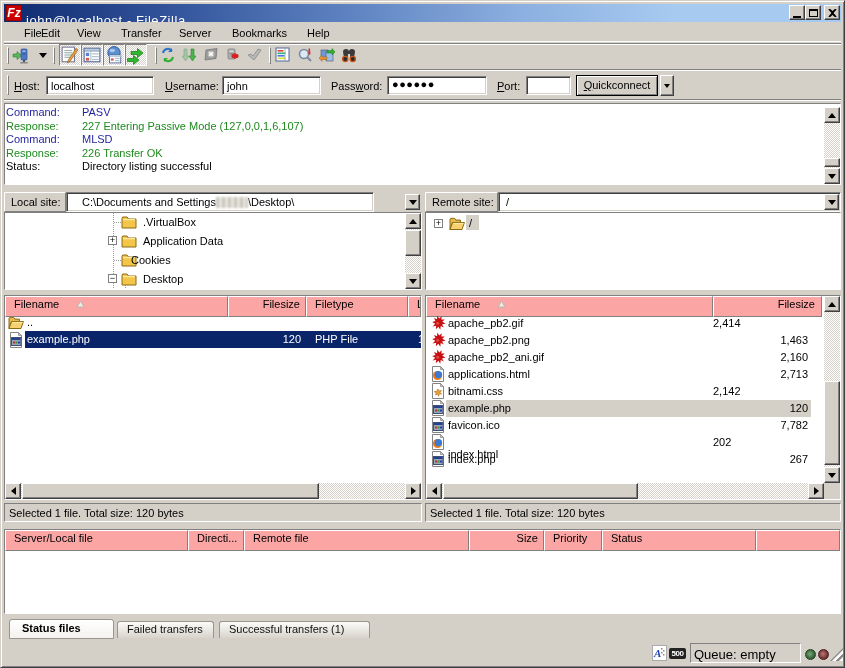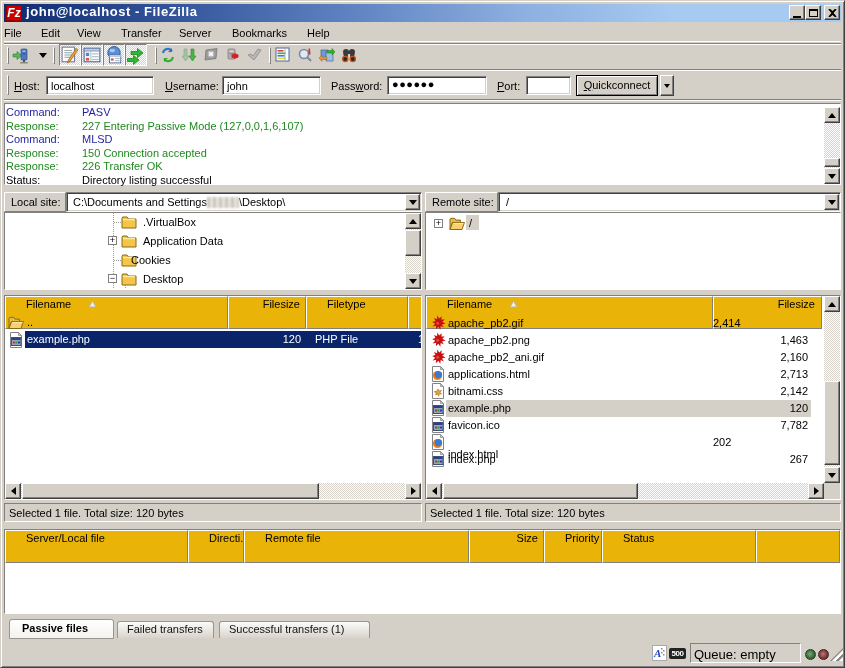--- a/index.html
+++ b/index.html
@@ -1,20 +1,20 @@
 <!DOCTYPE html>
 <html><head><meta charset="utf-8"><style>
 *{margin:0;padding:0;box-sizing:border-box}
 html,body{width:845px;height:668px;overflow:hidden}
 body{font-family:"Liberation Sans",sans-serif;font-size:11px;color:#000;background:#d4d0c8;position:relative}
 .abs{position:absolute}
 .sunk{border:1px solid;border-color:#808080 #fff #fff #808080}
 .sunk2{border:1px solid;border-color:#808080 #fff #fff #808080;box-shadow:inset 1px 1px 0 #404040,inset -1px -1px 0 #d4d0c8}
 .rais2{border:1px solid;border-color:#fff #404040 #404040 #fff;box-shadow:inset -1px -1px 0 #808080,inset 1px 1px 0 #d4d0c8}
-.hcell{position:absolute;top:0;height:33px;background:#eab308;border:1px solid;border-color:#fff #808080 #808080 #fff;line-height:15px;padding-left:20px;overflow:hidden;white-space:nowrap}
+.hcell{position:absolute;top:0;height:21px;background:#fca5a5;border:1px solid;border-color:#fff #808080 #808080 #fff;line-height:15px;padding-left:8px;overflow:hidden;white-space:nowrap}
 .dith{background-image:conic-gradient(#fff 25%,#d6d2ca 0 50%,#fff 0 75%,#d6d2ca 0);background-size:2px 2px}
 .sbtn{position:absolute;background:#d4d0c8;border:1px solid;border-color:#fff #404040 #404040 #fff;box-shadow:inset -1px -1px 0 #808080,inset 1px 1px 0 #d4d0c8;display:flex;align-items:center;justify-content:center}
 .tU{width:0;height:0;border-left:4px solid transparent;border-right:4px solid transparent;border-bottom:5px solid #000}
 .tD{width:0;height:0;border-left:4px solid transparent;border-right:4px solid transparent;border-top:5px solid #000}
 .tL{width:0;height:0;border-top:4px solid transparent;border-bottom:4px solid transparent;border-right:5px solid #000}
 .tR{width:0;height:0;border-top:4px solid transparent;border-bottom:4px solid transparent;border-left:5px solid #000}
 .grip{position:absolute;width:2px;border:1px solid;border-color:#fff #808080 #808080 #fff;background:#d4d0c8}
 u{text-decoration:underline}
 .mi{position:absolute;top:5px}
 .led{position:absolute;width:11px;height:11px;border-radius:50%}
@@ -56,36 +56,36 @@
         <path d="M7.2 .5 l2 3 2.6-2.2 -.5 3.2 3.4 0 -2.4 2.3 3.2 1.8 -3.5 .8 1.9 3 -3.2-1.3 -.4 3.6 -1.9-3 -2.6 2.6 .4-3.6 -3.6 .7 2.6-2.6 -3-1.8 3.3-.9 -1.5-3.1 3.1 1.3 z" fill="#c81010"></path>
         <circle cx="7.7" cy="8.2" r="1.5" fill="#e04848"></circle>
       </g>
 </defs>
 </svg>
 
 <div class="abs" style="left:0;top:0;width:845px;height:668px;border:1px solid;border-color:#d4d0c8 #404040 #404040 #d4d0c8;box-shadow:inset 1px 1px 0 #fff,inset -1px -1px 0 #808080"></div>
 
 <div class="abs" style="left:4px;top:4px;width:837px;height:18px;background:linear-gradient(90deg,#0e2a70 0%,#33549b 20%,#5c80bf 40%,#8cb0e0 62%,#a6caf0 80%)">
   <div class="abs" style="left:2px;top:1px;width:16px;height:16px;background:#c00;border:1px solid #900;color:#fff;font-weight:bold;font-style:italic;font-size:12px;text-align:center;line-height:15px">Fz</div>
-  <div class="abs" style="left:22px;top:0;color:#fff;font-weight:bold;font-size:13px;letter-spacing:0.55px">john@localhost - FileZilla</div>
+  <div class="abs" style="left:22px;top:9px;color:#fff;font-weight:normal;font-size:13px;letter-spacing:0.55px">john@localhost - FileZilla</div>
   <div class="sbtn" style="left:785px;top:1px;width:16px;height:15px">
       <div style="width:8px;height:2px;background:#000;margin-top:8px"></div>
     </div>
   <div class="sbtn" style="left:801px;top:1px;width:16px;height:15px">
       <div style="width:9px;height:8px;border:1px solid #000;border-top-width:2px;background:transparent"></div>
     </div>
   <div class="sbtn" style="left:820px;top:1px;width:16px;height:15px">
       <svg width="9" height="8" viewBox="0 0 9 8">
         <path d="M1 0 L4.5 3 L8 0 M1 8 L4.5 5 L8 8 M1 0 L8 8 M8 0 L1 8" stroke="#000" stroke-width="1.6" fill="none"></path>
       </svg>
     </div>
 </div>
 
 <div class="abs" style="left:4px;top:22px;width:837px;height:20px;background:#d4d0c8;border-bottom:1px solid #fff">
-  <span class="mi" style="left:0">File</span>
+  <span class="mi" style="left:20px">File</span>
   <span class="mi" style="left:37px">Edit</span>
   <span class="mi" style="left:73px">View</span>
   <span class="mi" style="left:117px">Transfer</span>
   <span class="mi" style="left:175px">Server</span>
   <span class="mi" style="left:228px">Bookmarks</span>
   <span class="mi" style="left:303px">Help</span>
 </div>
 
 <div class="abs" style="left:4px;top:43px;width:837px;height:27px;background:#d4d0c8;border-top:1px solid #808080;border-bottom:1px solid #808080;box-shadow:0 1px 0 #fff,inset 0 1px 0 #fff" id="toolbar">
   <div class="grip" style="left:3px;top:3px;height:17px"></div>
@@ -226,39 +226,38 @@
   <div class="sbtn" style="left:656px;top:4px;width:14px;height:21px">
       <div class="tD" style="border-left-width:3px;border-right-width:3px;border-top-width:4px"></div>
     </div>
 </div>
 
 <div class="abs sunk" style="left:4px;top:103px;width:837px;height:82px;background:#fff" id="log">
   <div class="abs" style="left:1px;top:2px;line-height:13.5px">
     <div style="color:#1f1fa0"><span style="display:inline-block;width:76px">Command:</span>PASV</div>
     <div style="color:#1e8a1e"><span style="display:inline-block;width:76px">Response:</span>227 Entering Passive Mode (127,0,0,1,6,107)</div>
     <div style="color:#1f1fa0"><span style="display:inline-block;width:76px">Command:</span>MLSD</div>
-    <div style="color:#1e8a1e"><span style="display:inline-block;width:76px">Response:</span>150 Connection accepted</div>
     <div style="color:#1e8a1e"><span style="display:inline-block;width:76px">Response:</span>226 Transfer OK</div>
     <div><span style="display:inline-block;width:76px">Status:</span>Directory listing successful</div>
   </div>
   <div class="abs" style="right:0;top:0;width:16px;height:80px">
     <div class="sbtn" style="left:0;top:3px;width:16px;height:16px">
         <div class="tU"></div>
       </div>
     <div class="abs dith" style="left:0;top:19px;width:16px;height:45px"></div>
     <div class="abs rais2" style="left:0;top:54px;width:16px;height:9px;background:#d4d0c8"></div>
     <div class="sbtn" style="left:0;top:64px;width:16px;height:16px">
         <div class="tD"></div>
       </div>
   </div>
 </div>
 
 <div class="abs" style="left:4px;top:192px;width:418px;height:20px" id="localcombo">
   <div class="abs" style="left:0;top:0;width:62px;height:20px;border:1px solid;border-color:#fff #808080 #808080 #fff;background:#d4d0c8;padding:3px 0 0 6px">Local site:</div>
-  <div class="abs sunk2" style="left:62px;top:0;width:356px;height:20px;background:#fff;padding:3px 0 0 6px;overflow:hidden">C:\Documents and Settings<span style="display:inline-block;width:32px;height:11px;background:repeating-linear-gradient(90deg,#c9c5bd 0 3px,#e8e5df 3px 6px);filter:blur(1px);vertical-align:-2px"></span>\Desktop\</div>
+  <div class="abs sunk2" style="left:62px;top:0;width:308px;height:20px;background:#fff;padding:3px 0 0 15px;overflow:hidden">C:\Documents and Settings<span style="display:inline-block;width:32px;height:11px;background:repeating-linear-gradient(90deg,#c9c5bd 0 3px,#e8e5df 3px 6px);filter:blur(1px);vertical-align:-2px"></span>\Desktop\</div>
   <div class="sbtn" style="left:401px;top:2px;width:15px;height:16px">
       <div class="tD"></div>
     </div>
 </div>
 
 <div class="abs sunk" style="left:4px;top:212px;width:418px;height:78px;background:#fff;overflow:hidden" id="localtree">
   <div class="abs" style="left:108px;top:0;width:1px;height:76px;background-image:repeating-linear-gradient(180deg,#999 0 1px,transparent 1px 2px)"></div>
   <div class="abs" style="left:120px;top:66px;width:1px;height:10px;background-image:repeating-linear-gradient(180deg,#999 0 1px,transparent 1px 2px)"></div>
   <div class="abs" style="left:109px;top:9px;width:8px;height:1px;background-image:repeating-linear-gradient(90deg,#999 0 1px,transparent 1px 2px)"></div>
   <div class="abs" style="left:109px;top:47px;width:8px;height:1px;background-image:repeating-linear-gradient(90deg,#999 0 1px,transparent 1px 2px)"></div>
@@ -362,21 +361,21 @@
   <div class="abs" style="left:287px;top:55px;width:95px;text-align:right">2,160</div>
   <div class="abs" style="left:4px;top:70px;width:16px;height:16px"><svg width="16" height="16" viewBox="0 0 16 16">
         <use href="#ff"></use>
       </svg></div>
   <div class="abs" style="left:22px;top:72px">applications.html</div>
   <div class="abs" style="left:287px;top:72px;width:95px;text-align:right">2,713</div>
   <div class="abs" style="left:4px;top:87px;width:16px;height:16px"><svg width="16" height="16" viewBox="0 0 16 16">
         <use href="#cs"></use>
       </svg></div>
   <div class="abs" style="left:22px;top:89px">bitnami.css</div>
-  <div class="abs" style="left:287px;top:89px;width:95px;text-align:right">2,142</div>
+  <div class="abs" style="left:287px;top:89px;width:95px;text-align:left">2,142</div>
   <div class="abs" style="left:20px;top:104px;width:365px;height:17px;background:#d4d0c8"></div>
   <div class="abs" style="left:4px;top:104px;width:16px;height:16px"><svg width="16" height="16" viewBox="0 0 16 16">
         <use href="#pg"></use>
       </svg></div>
   <div class="abs" style="left:22px;top:106px">example.php</div>
   <div class="abs" style="left:287px;top:106px;width:95px;text-align:right">120</div>
   <div class="abs" style="left:4px;top:121px;width:16px;height:16px"><svg width="16" height="16" viewBox="0 0 16 16">
         <use href="#pg"></use>
       </svg></div>
   <div class="abs" style="left:22px;top:123px">favicon.ico</div>
@@ -423,21 +422,21 @@
   <div class="hcell" style="left:239px;width:225px">Remote file</div>
   <div class="hcell" style="left:464px;width:75px;text-align:right;padding-right:5px">Size</div>
   <div class="hcell" style="left:539px;width:58px">Priority</div>
   <div class="hcell" style="left:597px;width:154px">Status</div>
   <div class="hcell" style="left:751px;width:84px"></div>
 </div>
 
 <div class="abs" style="left:4px;top:615px;width:837px;height:26px" id="tabs">
   <div class="abs" style="left:113px;top:6px;width:97px;height:17px;background:linear-gradient(180deg,#fcfbf9,#d8d4cc);border:1px solid #9a968e;border-bottom:none;border-radius:3px 3px 0 0;padding:1px 0 0 9px;color:#111">Failed transfers</div>
   <div class="abs" style="left:215px;top:6px;width:151px;height:17px;background:linear-gradient(180deg,#fcfbf9,#d8d4cc);border:1px solid #9a968e;border-bottom:none;border-radius:3px 3px 0 0;padding:1px 0 0 9px;color:#111">Successful transfers (1)</div>
-  <div class="abs" style="left:5px;top:4px;width:105px;height:20px;background:linear-gradient(180deg,#ffffff,#f4f2ee);border:1px solid #9a968e;border-radius:3px 3px 0 0;padding:2px 0 0 12px;font-weight:bold">Passive files</div>
+  <div class="abs" style="left:5px;top:4px;width:105px;height:20px;background:linear-gradient(180deg,#ffffff,#f4f2ee);border:1px solid #9a968e;border-radius:3px 3px 0 0;padding:2px 0 0 12px;font-weight:bold">Status files</div>
 </div>
 
 <div class="abs" style="left:4px;top:641px;width:837px;height:24px" id="statusbar">
   <div class="abs" style="left:648px;top:4px;width:15px;height:16px;background:#fff;border:1px solid #aaa">
     <svg width="13" height="14" viewBox="0 0 13 14">
         <text x="1" y="11" font-size="11" font-weight="bold" fill="#2244bb" font-style="italic" font-family="Liberation Serif">A</text>
         <rect x="8" y="2" width="1.5" height="1.5" fill="#888"></rect>
         <rect x="10" y="4" width="1.5" height="1.5" fill="#888"></rect>
         <rect x="8" y="6" width="1.5" height="1.5" fill="#888"></rect>
         <rect x="10" y="8" width="1.5" height="1.5" fill="#888"></rect>

